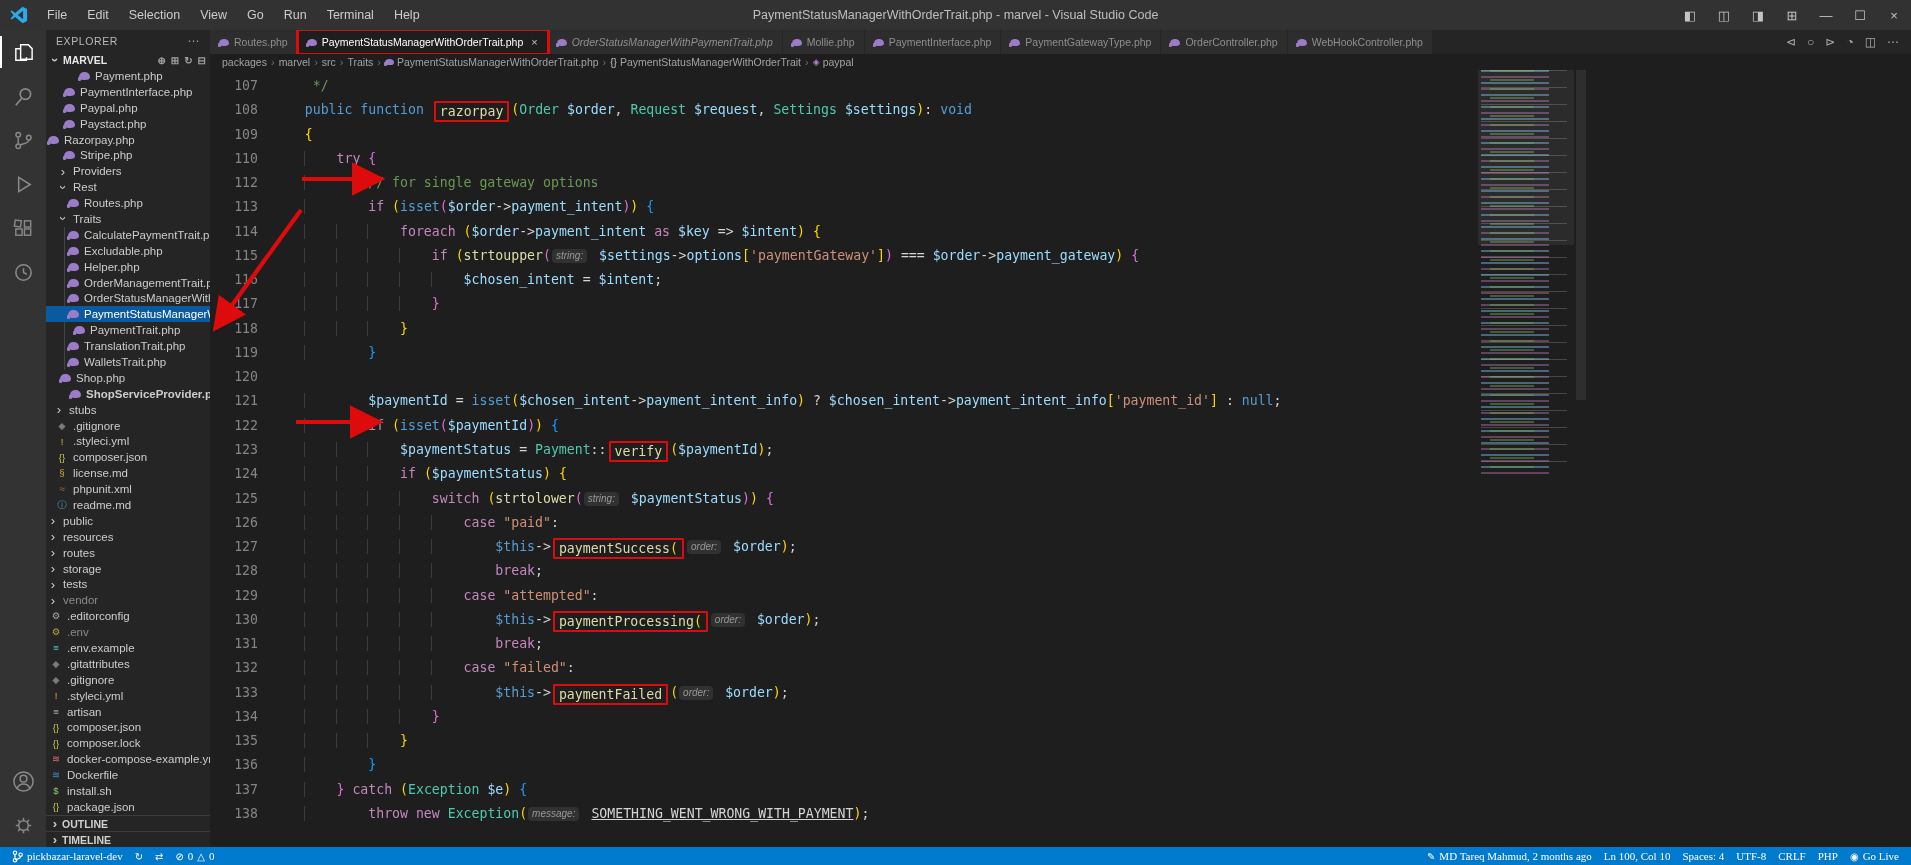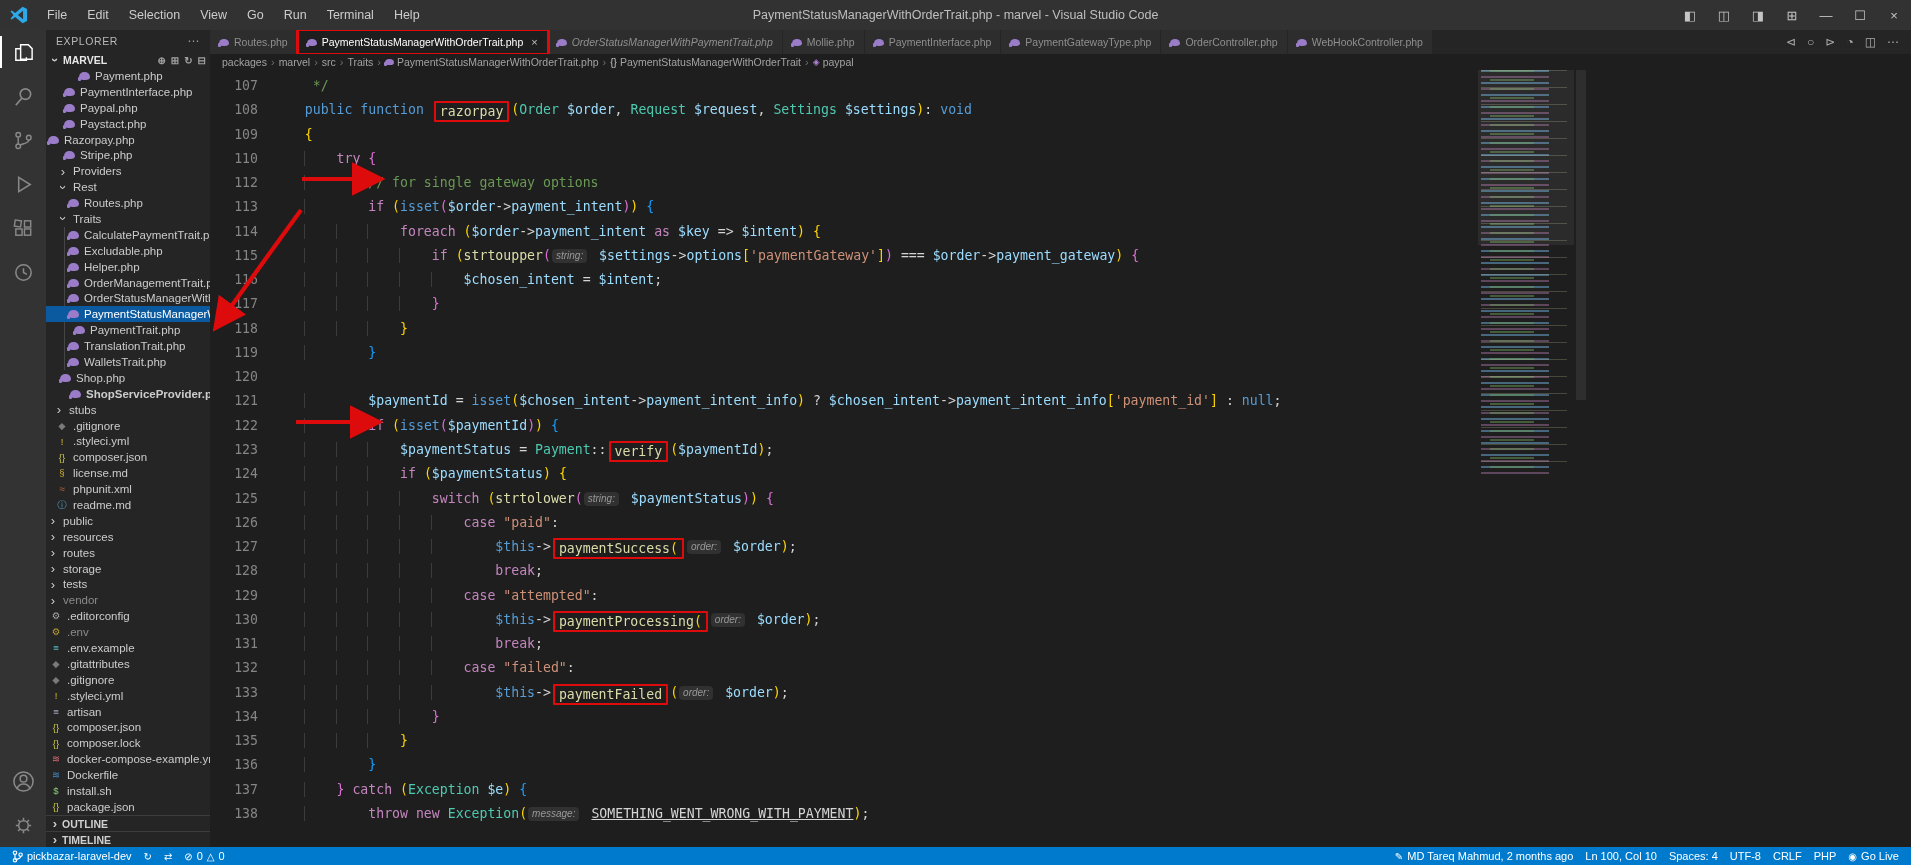--- a/index.html
+++ b/index.html
@@ -109,21 +109,21 @@
   .mm-b { left:12px; width:44px; background:repeating-linear-gradient(180deg, rgba(106,153,85,.5) 0 2px, transparent 2px 9px); }
   .mm-c { left:3px; width:86px; background:repeating-linear-gradient(180deg, rgba(220,220,170,.22) 0 1px, transparent 1px 17px); }
   #mm-slider { position:absolute; left:1478px; top:70px; width:96px; height:175px;
     background:rgba(255,255,255,.06); z-index:4; }
   #vscroll { position:absolute; left:1576px; top:70px; width:10px; height:330px;
     background:rgba(121,121,121,.18); z-index:4; }
 
   
   #statusbar { position:absolute; left:0; top:847px; width:1911px; height:18px;
     background:#007ACC; color:#ffffff; display:flex; align-items:center;
-    font-size:11px; z-index:12; padding:0 6px; }
+    font-size:11px; z-index:12; padding:0 6px;font-family:Liberation Serif, serif; }
   .sb-item { display:flex; align-items:center; gap:4px; padding:0 6px; height:100%; white-space:nowrap; }
   .sb-right { margin-left:auto; display:flex; height:100%; }
   .sb-ico { font-size:10px; }
 
   
   #overlay { position:absolute; left:0; top:0; width:1911px; height:865px;
     pointer-events:none; z-index:40; }
   .anno-arrow { stroke:#dd0b0b; stroke-width:4.2; }
 </style>
 </head>

